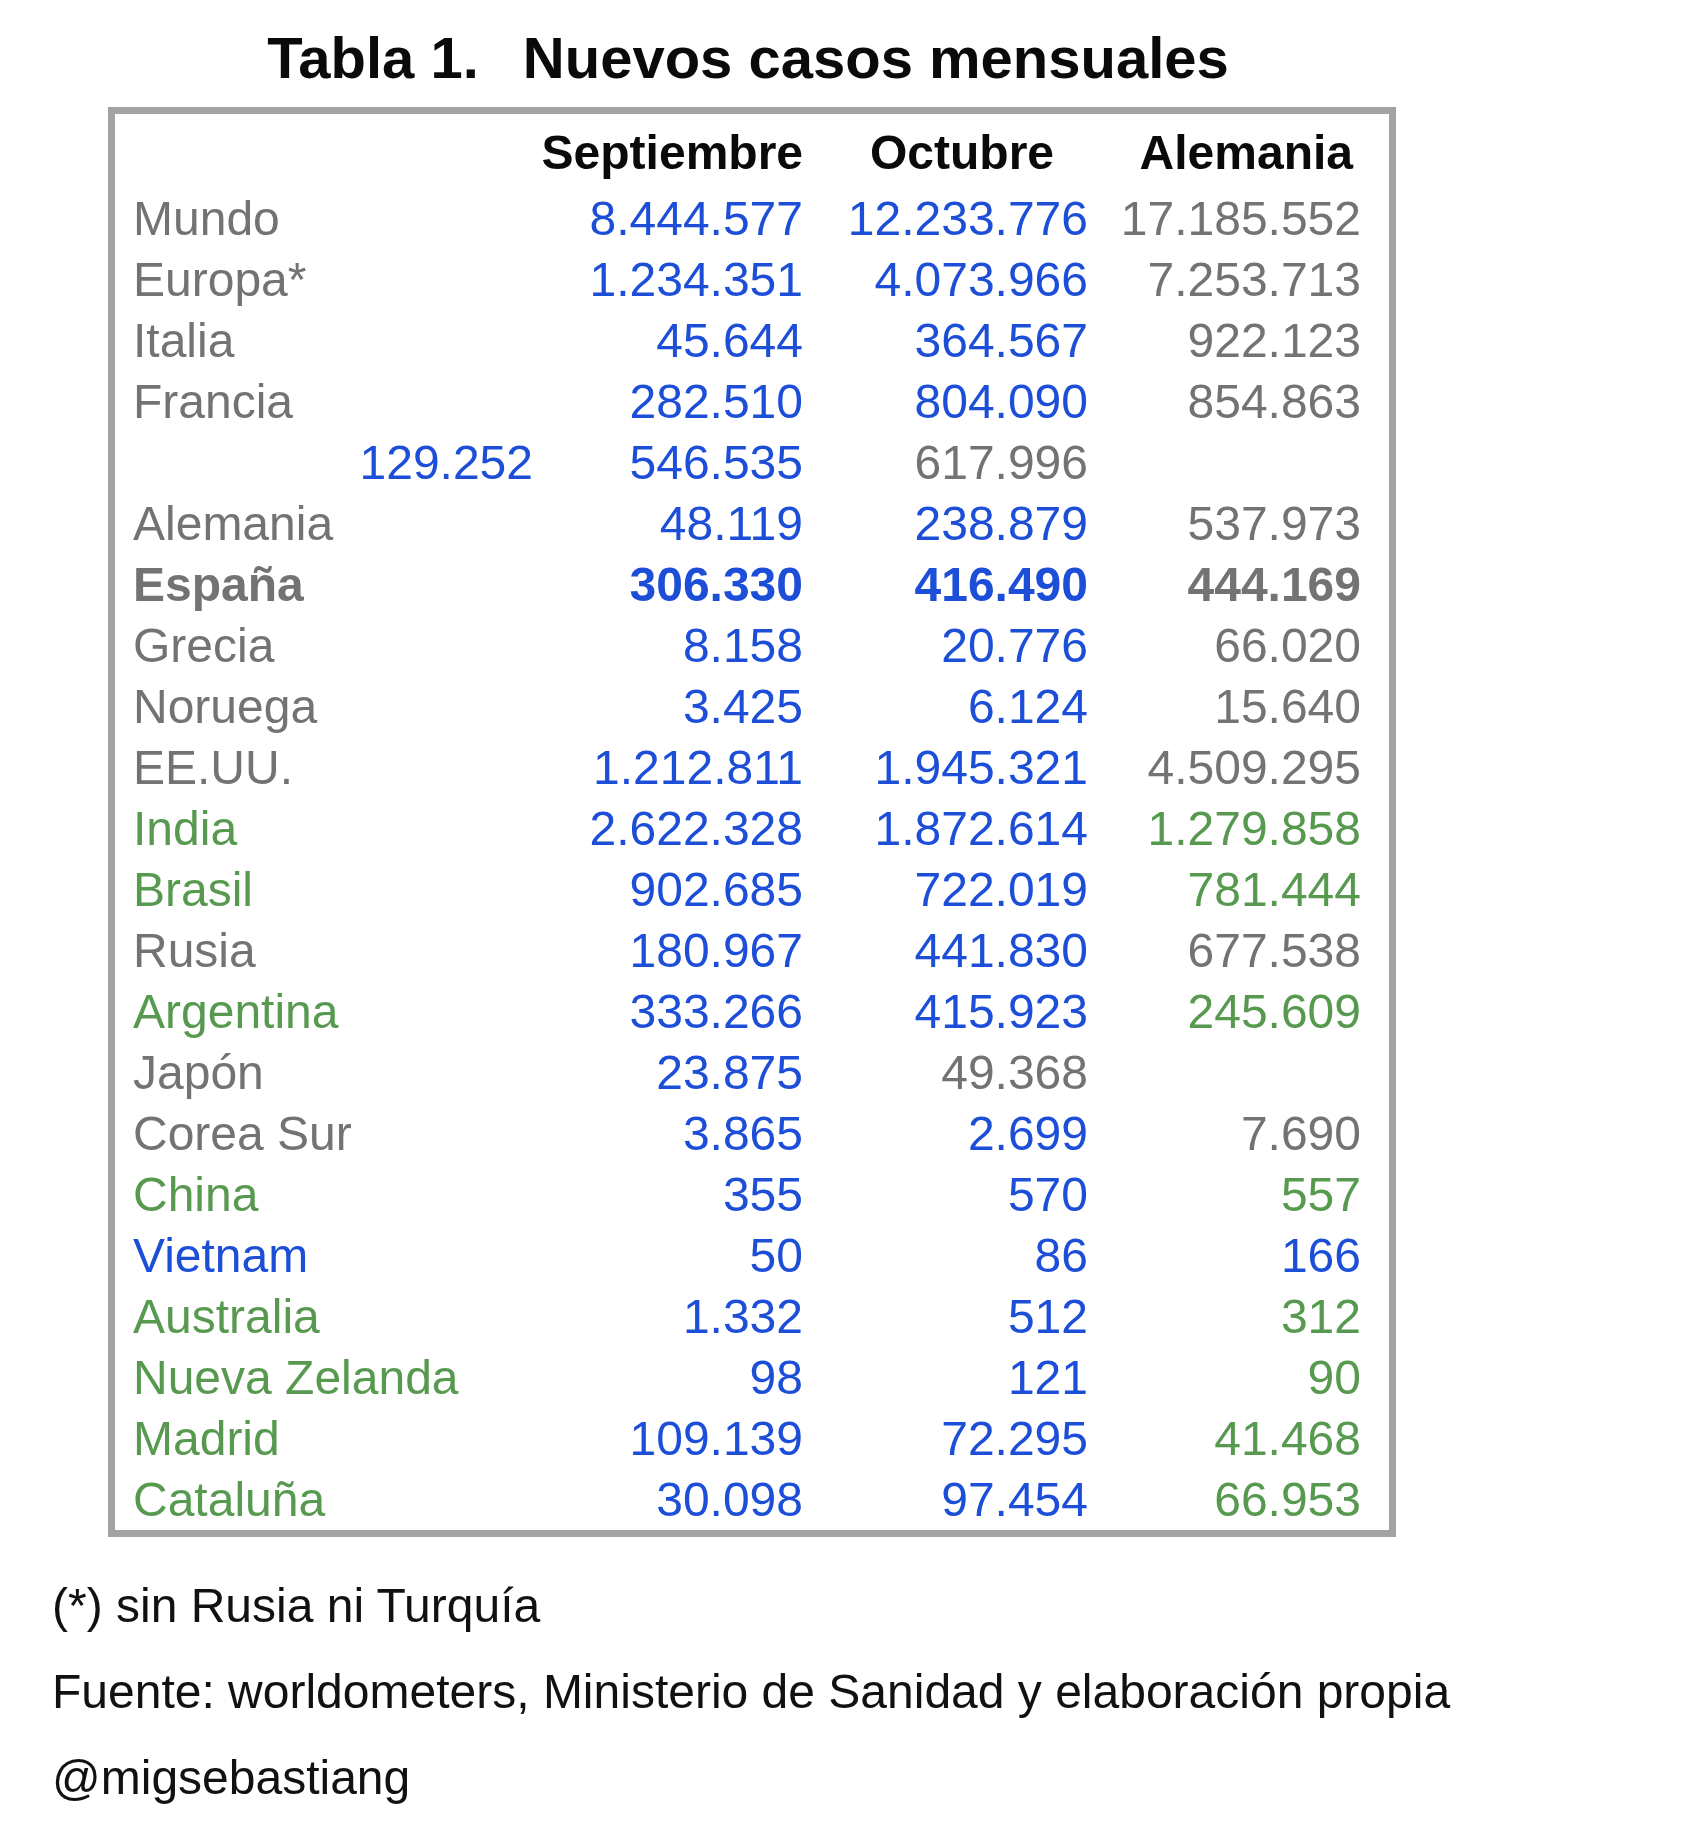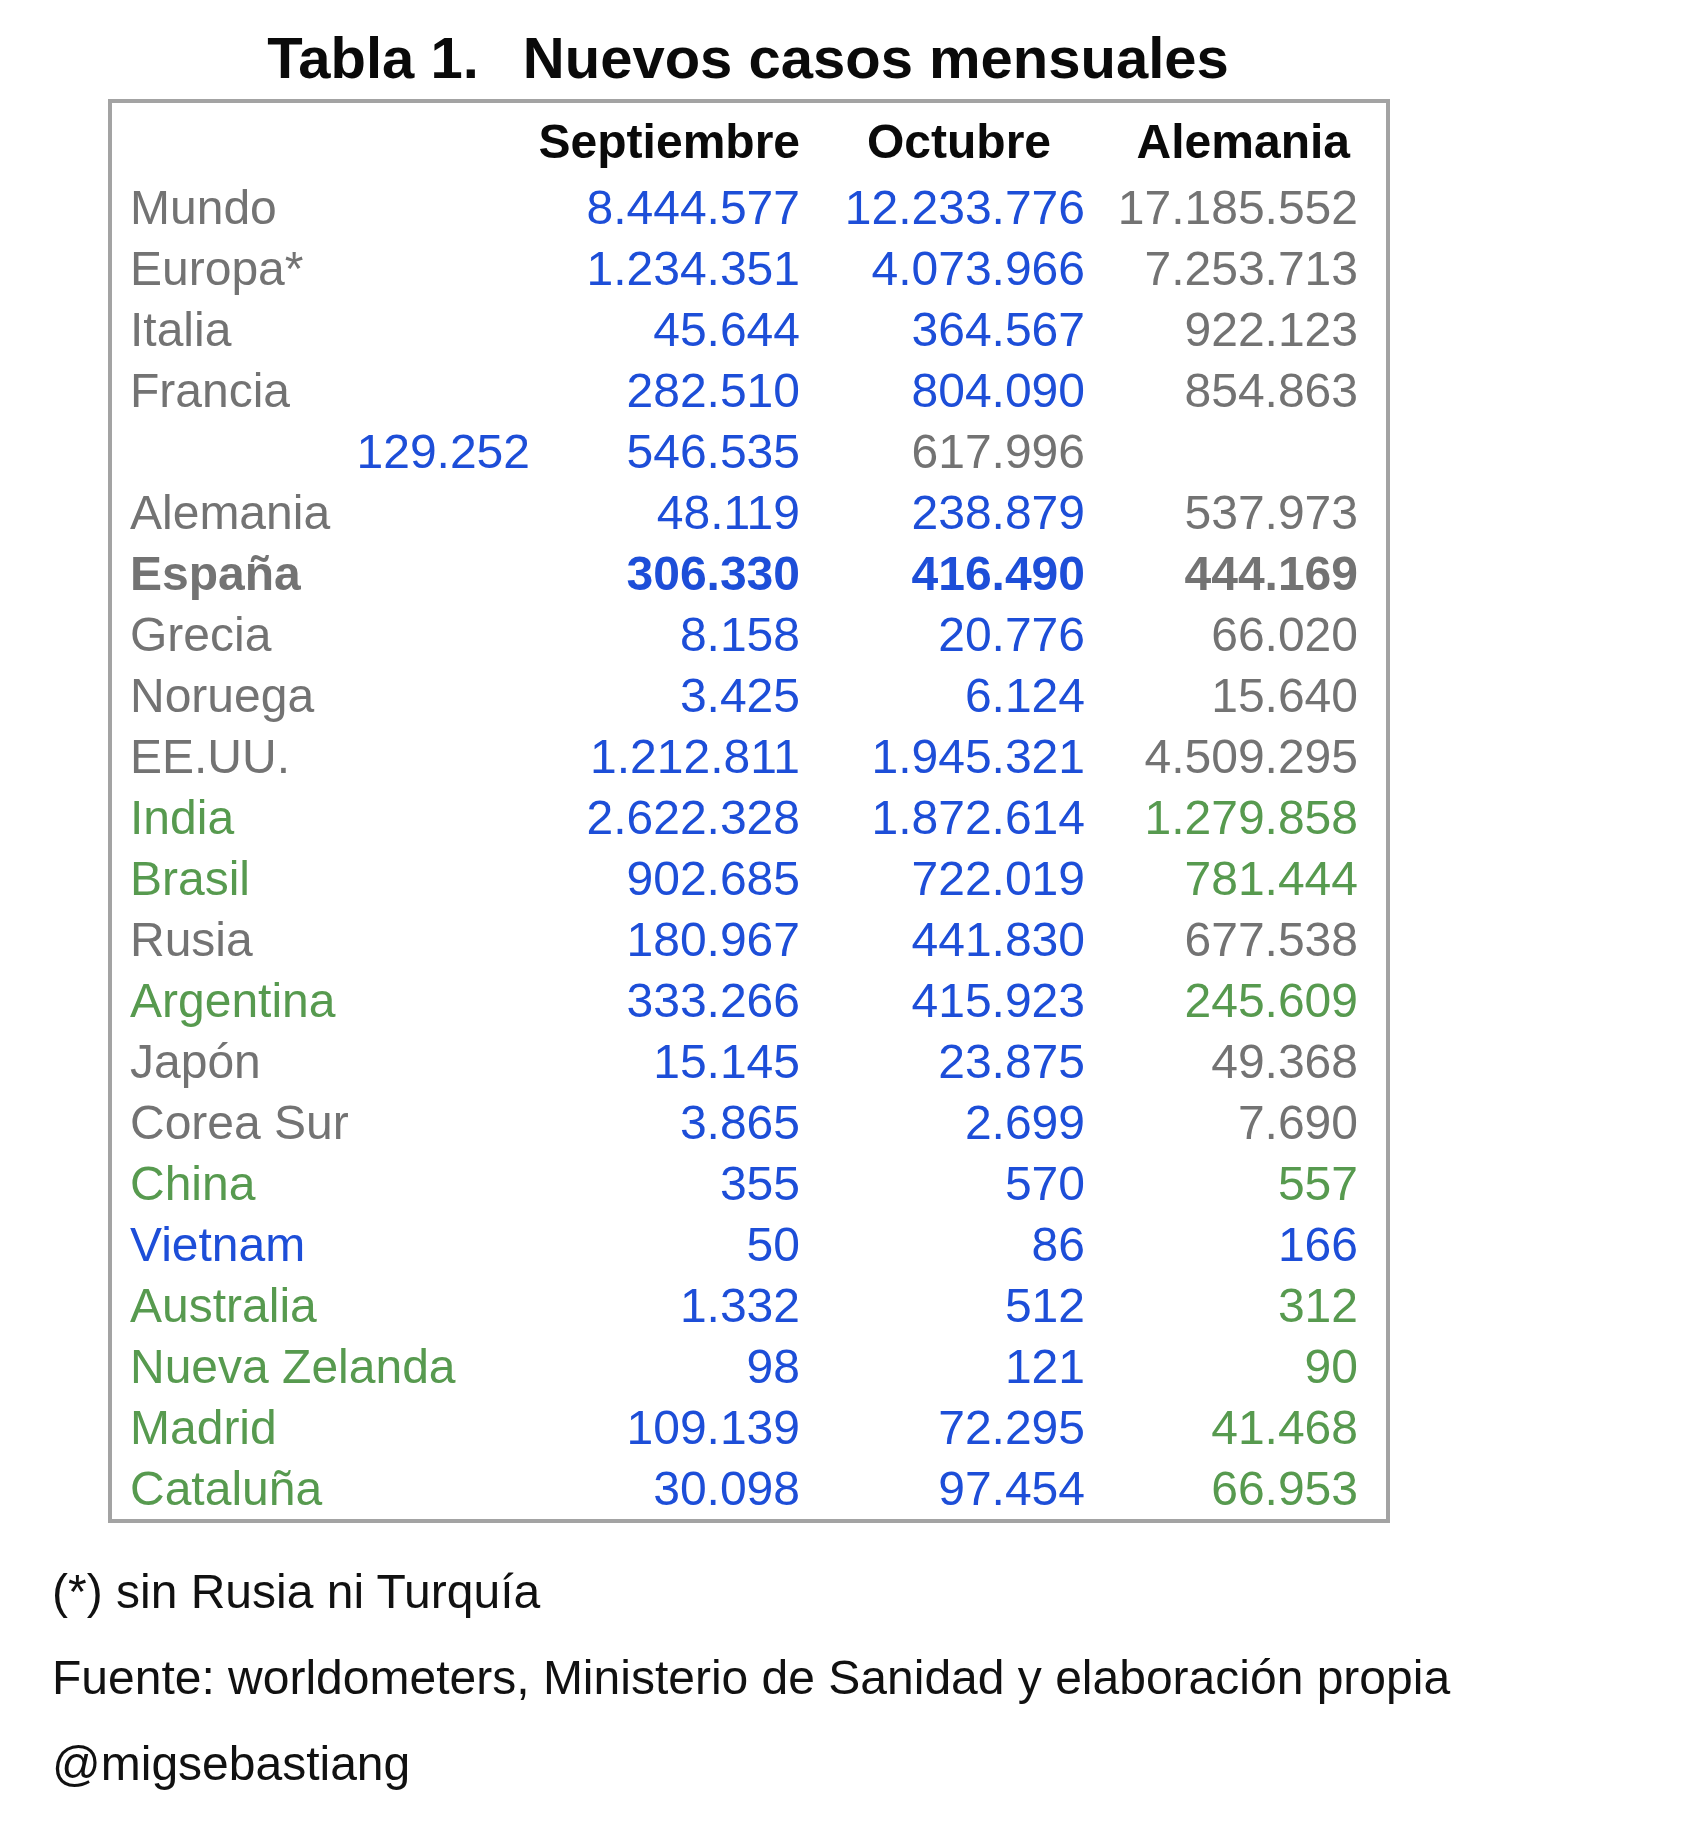--- a/index.html
+++ b/index.html
@@ -19,23 +19,23 @@
     margin: 26px 0 0 108px;
     width: 1280px;
     text-align: center;
     font-size: 58px;
     font-weight: 700;
     line-height: 64px;
     color: #0a0a0a;
   }
   .title .prefix { margin-right: 44px; }
   .tablebox {
-    margin: 9px 0 0 108px;
+    margin: 17px 0 0 108px;
     width: 1274px;
-    border: 4px solid #a3a3a3;
+    border: 7px solid #a3a3a3;
     background: #ffffff;
   }
   .row {
     display: grid;
     grid-template-columns: 400px 270px 285px 273px;
     align-items: center;
     height: 61px;
     padding-left: 18px;
     padding-right: 28px;
     font-size: 48px;
@@ -163,21 +163,20 @@
 
     <div class="row">
       <div class="cell label c-green">Argentina</div>
       <div class="cell num sep c-black">333.266</div>
       <div class="cell num oct c-black">415.923</div>
       <div class="cell num nov c-green">245.609</div>
     </div>
 
     <div class="row">
       <div class="cell label c-red">Japón</div>
-      <div class="cell num sep c-black">15.145</div>
       <div class="cell num oct c-black">23.875</div>
       <div class="cell num nov c-red">49.368</div>
     </div>
 
     <div class="row">
       <div class="cell label c-red">Corea Sur</div>
       <div class="cell num sep c-black">3.865</div>
       <div class="cell num oct c-black">2.699</div>
       <div class="cell num nov c-red">7.690</div>
     </div>

